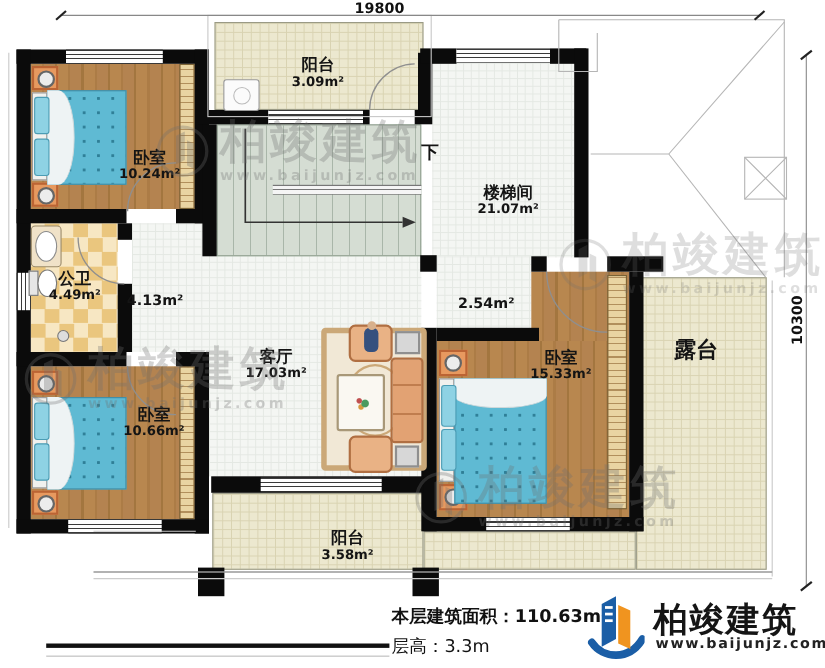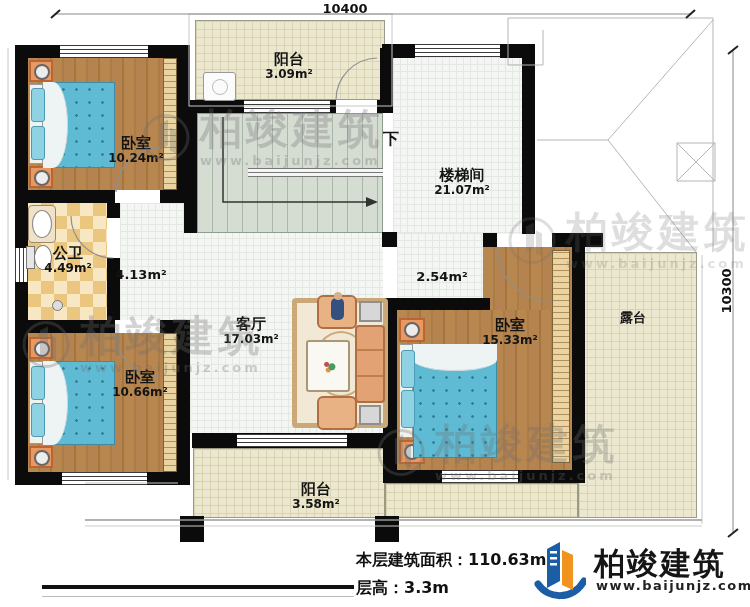--- a/index.html
+++ b/index.html
@@ -33,21 +33,21 @@
   
   .wm{position:absolute;transform:translate(-50%,-50%);display:flex;align-items:center;gap:8px;color:#6f6f6f;opacity:.30;pointer-events:none;white-space:nowrap;}
   .wm .big{font-size:42px;font-weight:bold;letter-spacing:4px;line-height:1;}
   .wm .url{font-size:13px;font-weight:bold;letter-spacing:3px;line-height:1;margin-top:4px;}
   
   .tb-title{position:absolute;left:44px;top:546px;font-size:39px;font-weight:600;color:#111;letter-spacing:2px;}
   .tb-rule{position:absolute;left:42px;top:585px;width:312px;height:4px;background:#111;}
   .tb-rule2{position:absolute;left:42px;top:596px;width:312px;height:1px;background:#bbb;}
   .tb-scale{position:absolute;left:268px;top:553px;font-size:27px;color:#222;letter-spacing:1px;}
   .tb-line1{position:absolute;left:356px;top:550px;font-size:16px;font-weight:600;color:#111;}
-  .tb-line2{position:absolute;left:356px;top:578px;font-size:16px;font-weight:700;color:#111;}
+  .tb-line2{position:absolute;left:356px;top:578px;font-size:16px;font-weight:400;color:#111;}
   .brand-name{position:absolute;left:594px;top:543px;font-size:31px;font-weight:800;color:#151515;letter-spacing:2px;}
   .brand-url{position:absolute;left:596px;top:578px;font-size:13px;font-weight:700;color:#222;letter-spacing:1.5px;}
   svg{display:block;}
 </style>
 </head>
 <body>
 
 <div id="stage">
 
   <div class="abs wood" style="left:28px;top:58px;width:149px;height:132px"></div>
@@ -225,21 +225,21 @@
     <g>
       <line x1="55" y1="14" x2="690" y2="14" stroke="#888" stroke-width="1"></line>
       <line x1="51" y1="18" x2="60" y2="10" stroke="#222" stroke-width="2"></line>
       <line x1="686" y1="18" x2="695" y2="10" stroke="#222" stroke-width="2"></line>
       <line x1="733" y1="50" x2="733" y2="533" stroke="#888" stroke-width="1"></line>
       <line x1="728" y1="54" x2="738" y2="46" stroke="#222" stroke-width="2"></line>
       <line x1="728" y1="537" x2="738" y2="529" stroke="#222" stroke-width="2"></line>
     </g>
   </svg>
 
-  <div class="dimtxt" style="left:345px;top:8px">10400</div>
+  <div class="dimtxt" style="left:345px;top:8px">19800</div>
   <div class="dimtxt" style="left:726px;top:291px;transform:translate(-50%,-50%) rotate(-90deg)">10300</div>
 
   <div class="rlabel" style="left:289px;top:66px">
     <div class="nm">阳台</div>
     <div class="ar">3.09m²</div>
   </div>
   <div class="rlabel" style="left:136px;top:150px">
     <div class="nm">卧室</div>
     <div class="ar">10.24m²</div>
   </div>
@@ -267,21 +267,21 @@
     <div class="ar">10.66m²</div>
   </div>
   <div class="rlabel" style="left:510px;top:332px">
     <div class="nm">卧室</div>
     <div class="ar">15.33m²</div>
   </div>
   <div class="rlabel" style="left:316px;top:496px">
     <div class="nm">阳台</div>
     <div class="ar">3.58m²</div>
   </div>
-  <div class="rlabel" style="left:633px;top:318px;font-size:13px">露台</div>
+  <div class="rlabel" style="left:633px;top:318px;font-size:20px">露台</div>
 
   <div class="wm" style="left:262px;top:137px">
     <svg width="52" height="52" viewBox="0 0 52 52">
       <circle cx="26" cy="26" r="22" stroke="#6f6f6f" stroke-width="3" fill="none"></circle>
       <polygon points="20,12 28,8 28,34 20,38" fill="#6f6f6f"></polygon>
       <polygon points="30,16 36,19 36,42 30,39" fill="#6f6f6f"></polygon>
     </svg>
     <div>
         <div class="big">柏竣建筑</div>
          <div class="url">www.baijunjz.com</div>

